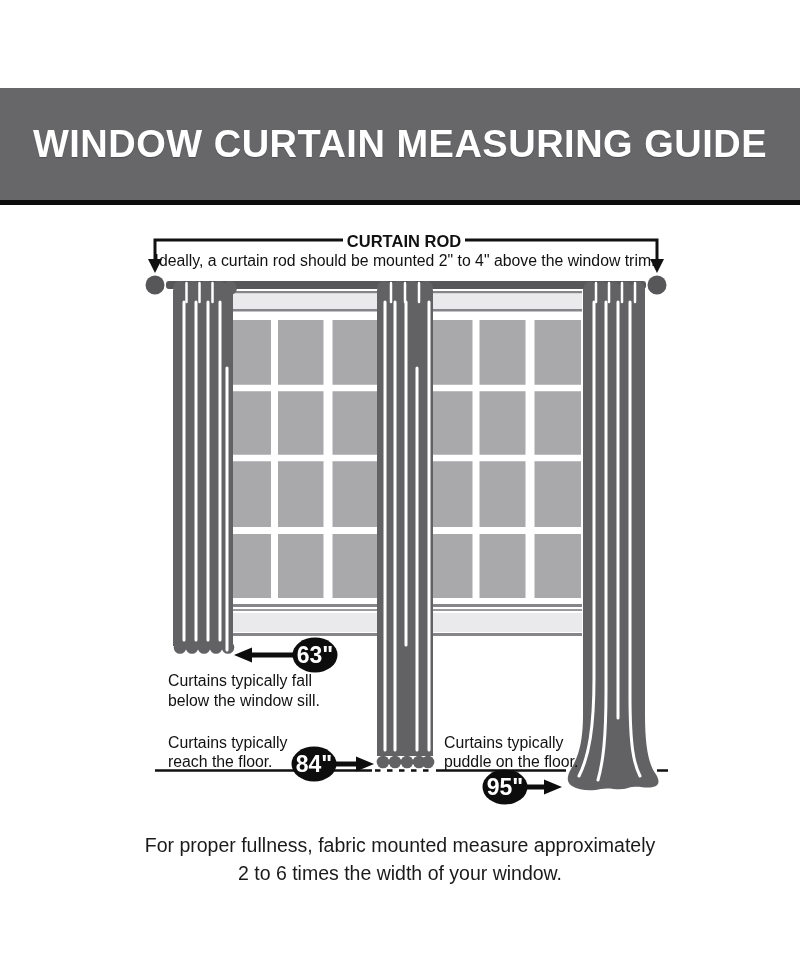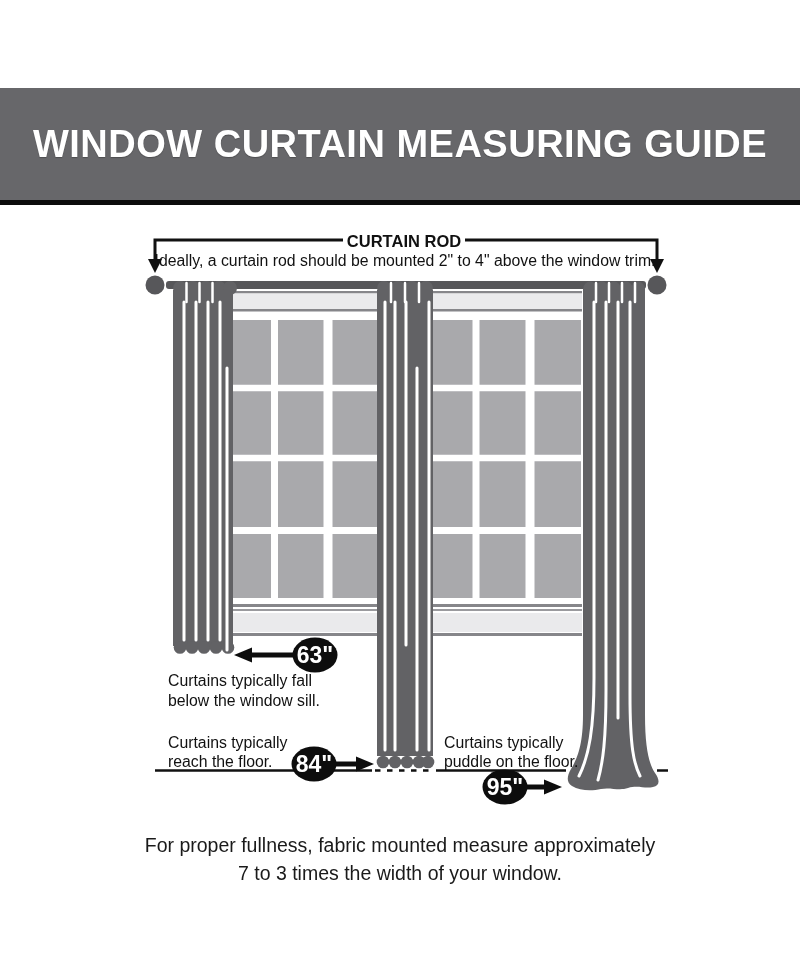--- a/index.html
+++ b/index.html
@@ -198,16 +198,16 @@
       <text class="svg-text caption" x="444" y="767">puddle on the floor.</text>
       <line x1="527" y1="787" x2="544" y2="787" stroke="#0d0d0d" stroke-width="5"></line>
       <polygon points="544,779.5 544,794.5 562,787" fill="#0d0d0d"></polygon>
       <ellipse cx="505" cy="787" rx="22.5" ry="17.5" fill="#0d0d0d"></ellipse>
       <text class="oval-text" x="505" y="795" text-anchor="middle">95"</text>
     </g>
   </svg>
 
   <div class="footer">
     <div>For proper fullness, fabric mounted measure approximately</div>
-    <div>7 to 3 times the width of your window.</div>
+    <div>2 to 6 times the width of your window.</div>
   </div>
 
 </div>
 
 </body></html>

